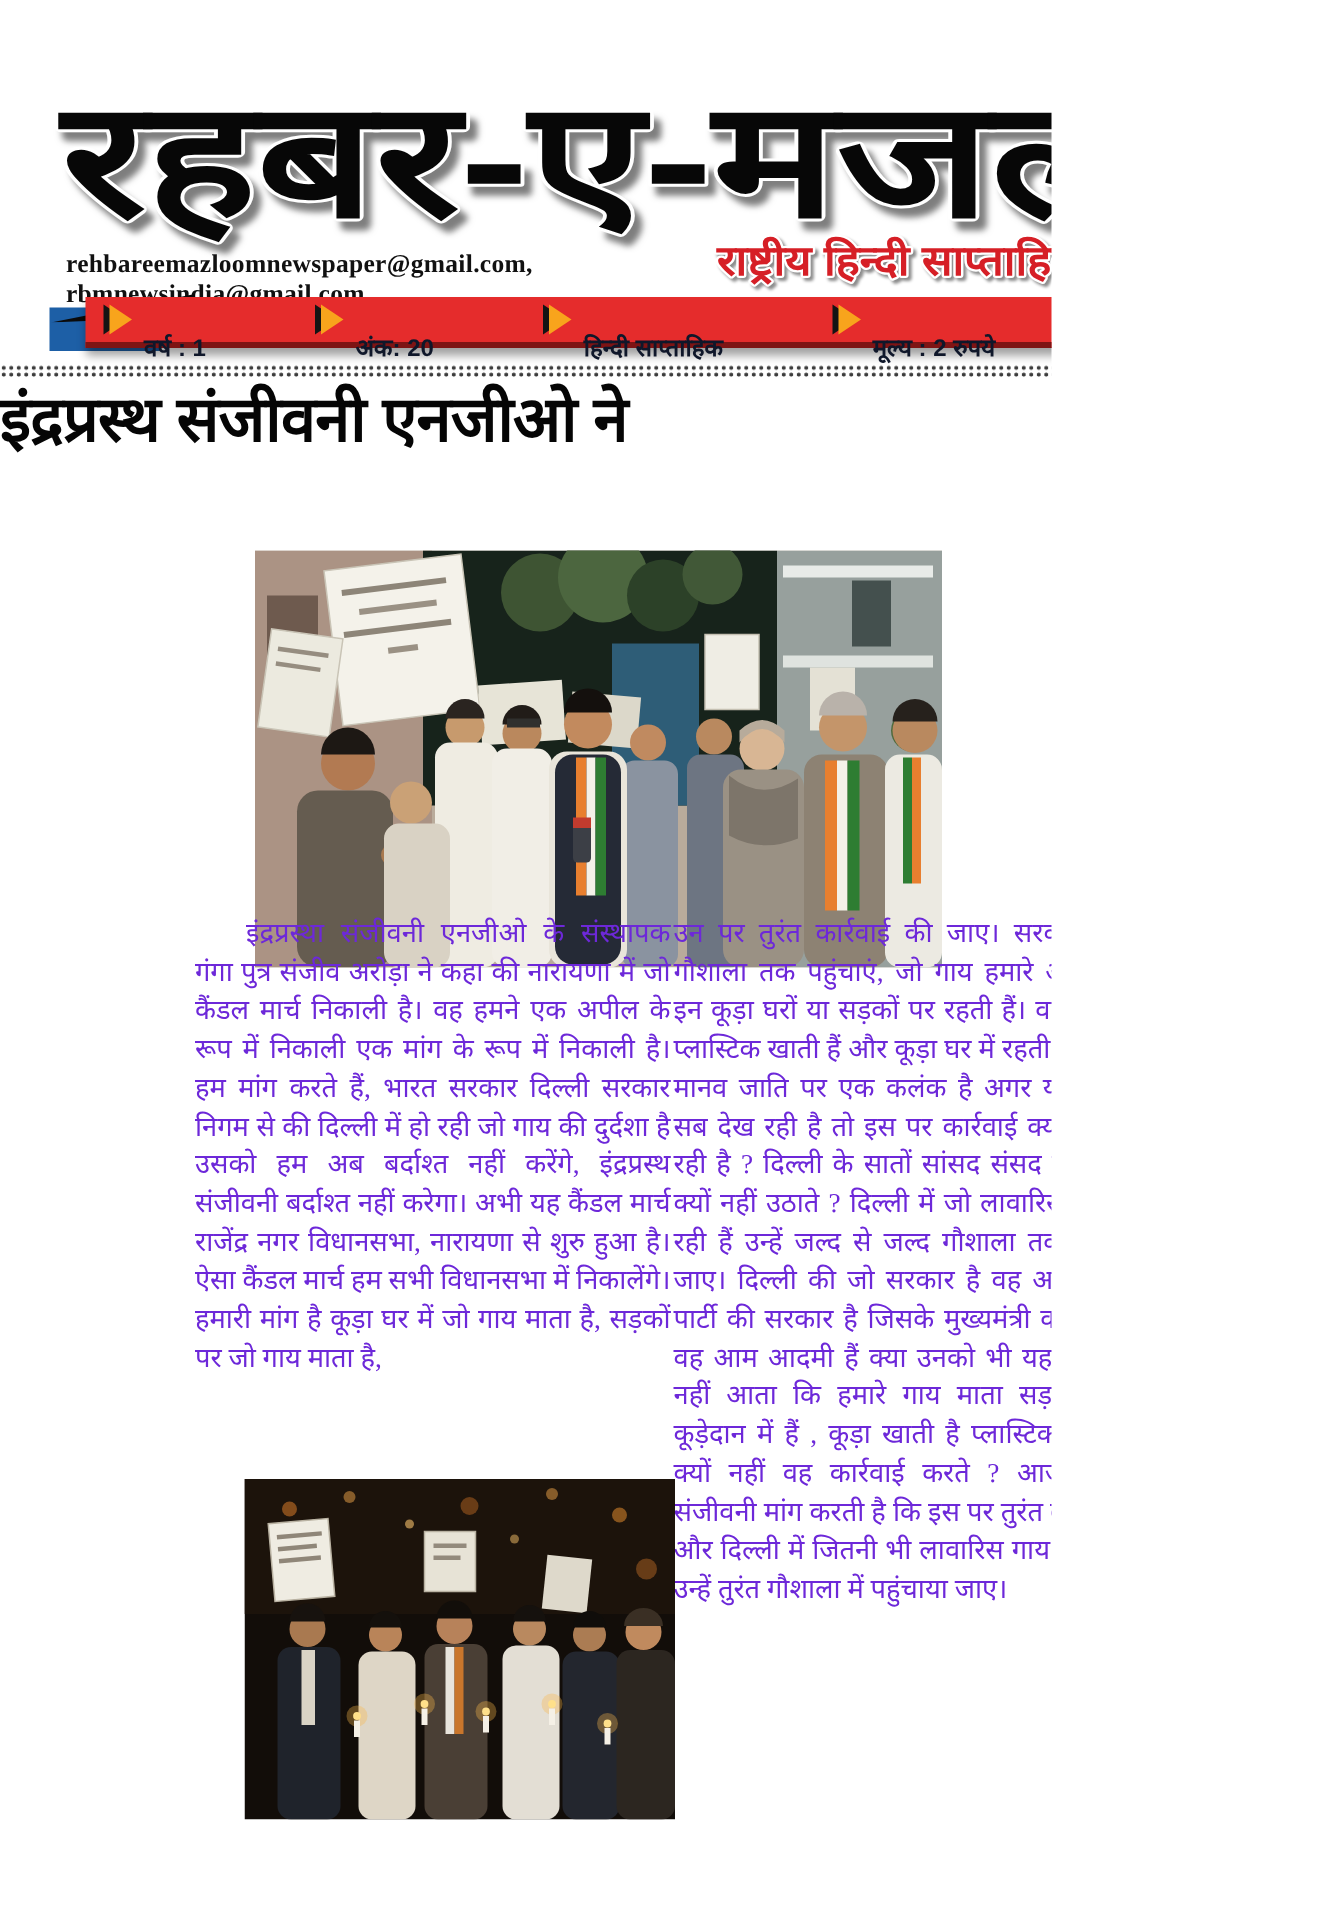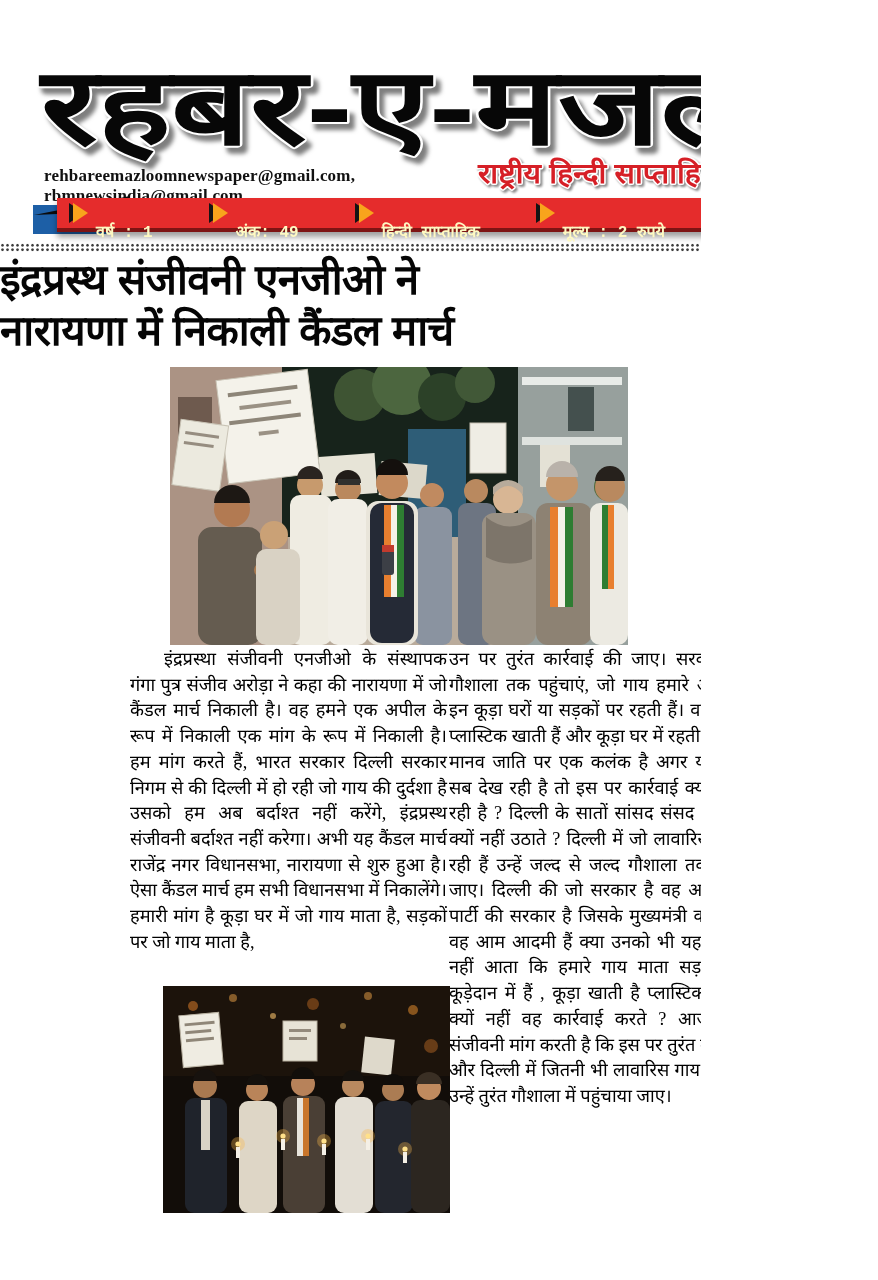--- a/index.html
+++ b/index.html
@@ -19,40 +19,40 @@
   .cap-right{left:792px;}
   .fold{position:absolute;top:0;width:96px;height:19px;background:#0b0b0b;}
   .fold-left{left:34px;clip-path:polygon(0 100%,100% 0,100% 78%);}
   .fold-right{left:748px;clip-path:polygon(0 0,100% 100%,0 78%);}
   .bar{position:absolute;left:57px;top:2px;width:764px;height:34px;background:#e52c2c;
        border-bottom:4px solid #7e1414;box-shadow:0 5px 6px rgba(0,0,0,.38);
        display:flex;align-items:center;justify-content:space-between;padding:0 16px;box-sizing:border-box;}
   .bar-item{display:flex;align-items:center;gap:8px;}
   .arrow{width:0;height:0;border-left:15px solid #f8a41c;border-top:10px solid transparent;
          border-bottom:10px solid transparent;filter:drop-shadow(-4px 0 0 #141414);}
-  .bar-label{color:#fef9c3;font-weight:bold;font-size:16px;white-space:nowrap;
-             font-family:Liberation Mono, monospace;margin-top:36px;}
+  .bar-label{color:#0f172a;font-weight:bold;font-size:16px;white-space:nowrap;
+             font-family:Liberation Sans, sans-serif;margin-top:36px;}
 
   
   .dotted{position:absolute;left:0;top:243px;width:878px;height:9px;
           background-image:radial-gradient(circle,#3c3c3c 1.1px,transparent 1.5px);
           background-size:5px 4.5px;}
 
   
   .headline{position:absolute;left:0;top:254px;width:878px;text-align:left;color:#050505;
             font-family:"Liberation Sans",sans-serif;font-weight:800;font-size:42px;line-height:51px;
             letter-spacing:-.5px;}
 
   
   .photo1{position:absolute;left:170px;top:367px;width:458px;height:278px;}
   .photo2{position:absolute;left:163px;top:986px;width:287px;height:227px;}
   .photo1 svg,.photo2 svg{display:block;width:100%;height:100%;}
 
   
-  .col{position:absolute;top:647px;font-size:18.2px;line-height:25.7px;color:#000000;
+  .col{position:absolute;top:610px;font-size:18.2px;line-height:25.7px;color:#6d28d9;
        text-align:justify;font-family:"Liberation Serif",serif;}
   .col-left{left:130px;width:317px;text-indent:34px;}
   .col-right{left:449px;width:320px;}
 </style>
 </head>
 <body>
 
 <div class="page">
 
   <svg class="masthead-svg" viewBox="0 0 830 134" preserveAspectRatio="none">
@@ -71,42 +71,41 @@
     <div class="cap cap-right"></div>
     <div class="fold fold-right"></div>
 
     <div class="bar">
       <div class="bar-item">
         <span class="arrow"></span>
         <span class="bar-label">वर्ष : 1</span>
       </div>
       <div class="bar-item">
         <span class="arrow"></span>
-        <span class="bar-label">अंक: 49</span>
+        <span class="bar-label">अंक: 20</span>
       </div>
       <div class="bar-item">
         <span class="arrow"></span>
         <span class="bar-label">हिन्दी साप्ताहिक</span>
       </div>
       <div class="bar-item">
         <span class="arrow"></span>
         <span class="bar-label">मूल्य : 2 रुपये</span>
       </div>
       <div class="bar-item">
         <span class="arrow"></span>
         <span class="bar-label">पृष्ठ : 9</span>
       </div>
     </div>
   </div>
 
   <div class="dotted"></div>
 
   <div class="headline">
     <div>इंद्रप्रस्थ संजीवनी एनजीओ ने</div>
-    <div>नारायणा में निकाली कैंडल मार्च</div>
   </div>
 
   <div class="photo1">
     <svg viewBox="0 0 458 278" preserveAspectRatio="none">
       <g>
         <rect x="0" y="0" width="458" height="278" fill="#b9ab9b"></rect>
         <rect x="0" y="0" width="118" height="278" fill="#ab9384"></rect>
         <rect x="8" y="30" width="34" height="58" fill="#6e5a4e"></rect>
         <rect x="60" y="18" width="40" height="80" fill="#8a7364"></rect>
         <rect x="112" y="0" width="236" height="170" fill="#17231b"></rect>

